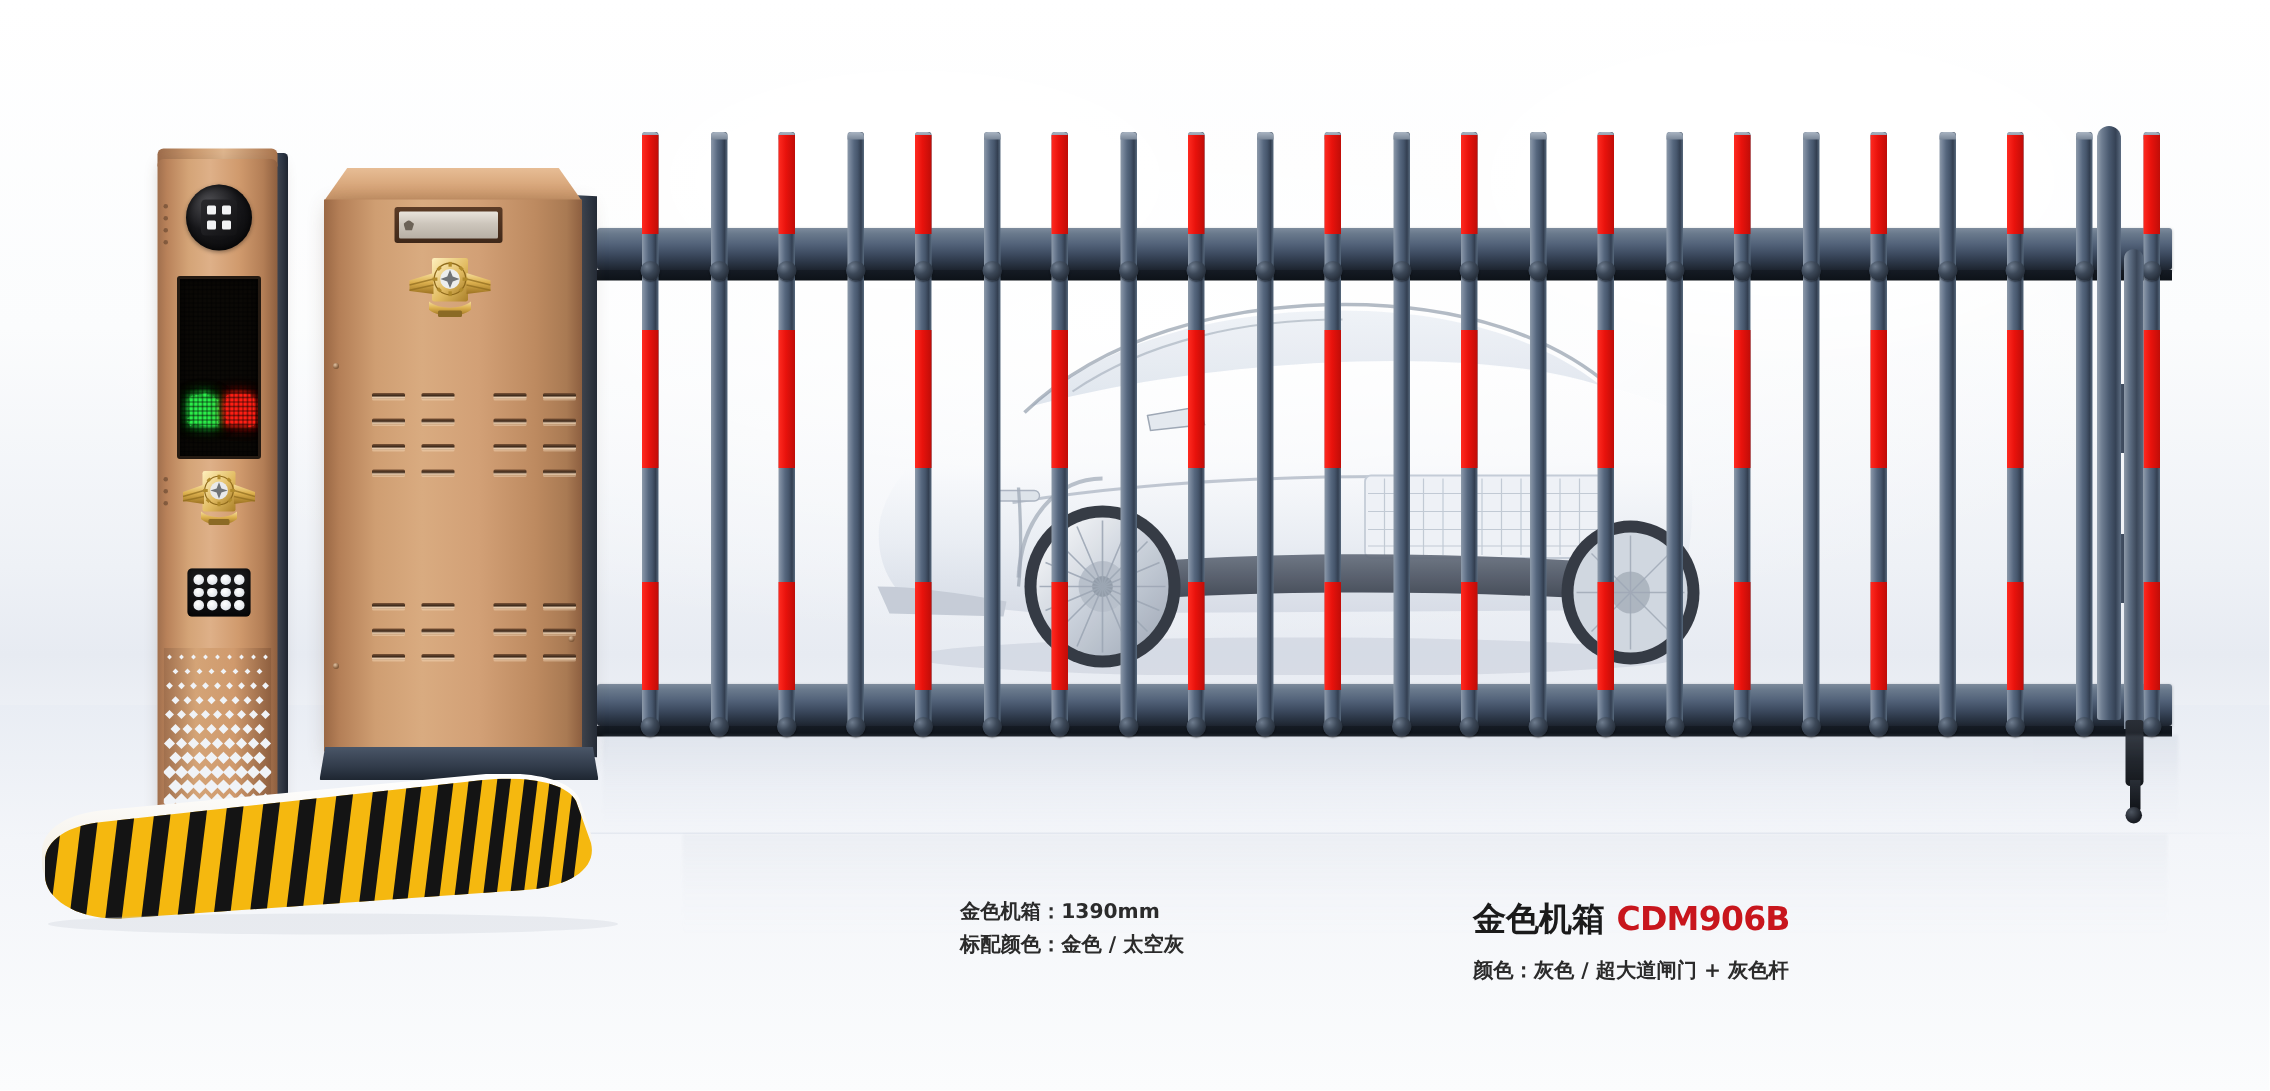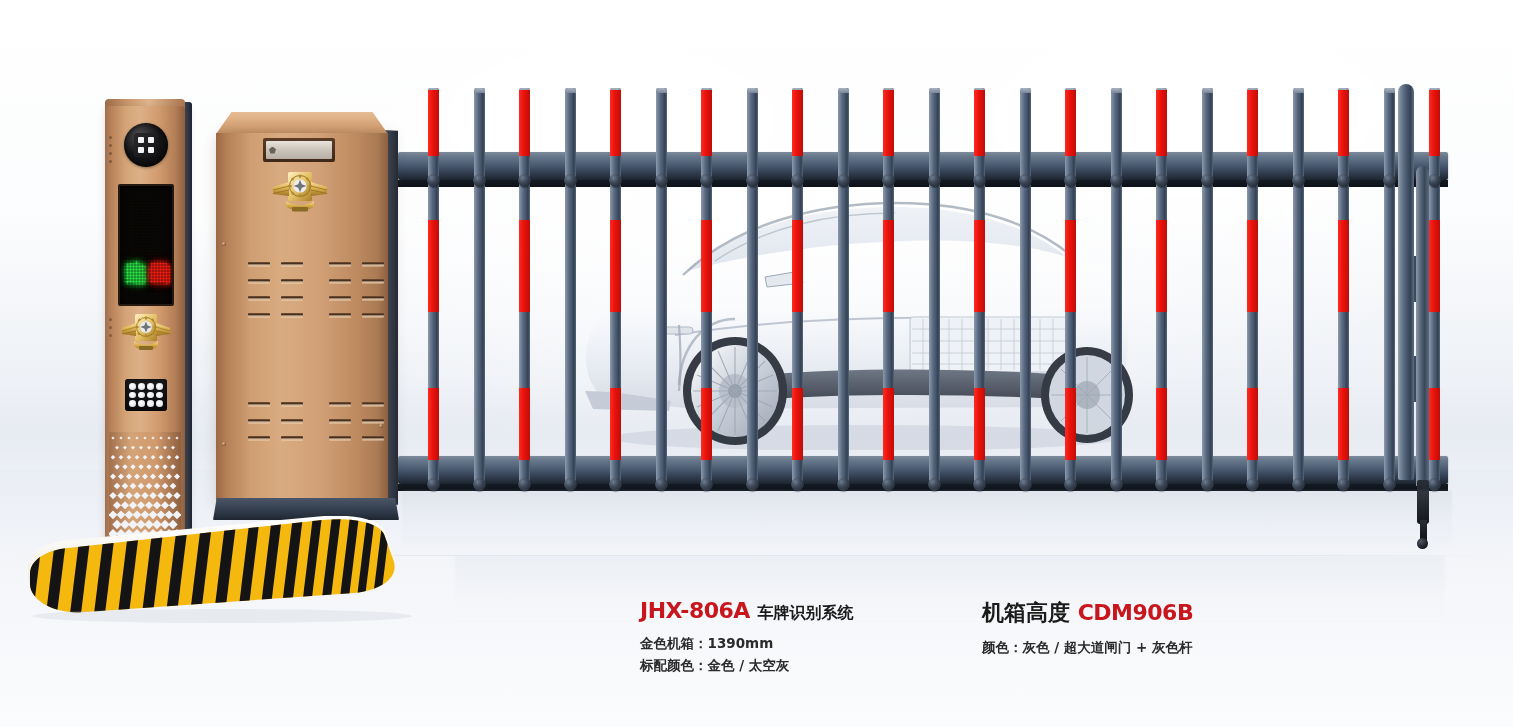--- a/index.html
+++ b/index.html
@@ -925,35 +925,31 @@
       <ellipse cx="200" cy="100" rx="190" ry="7" fill="#c6cdd8" opacity="0.30"></ellipse>
     </svg>
   </div>
 
   <div class="refl" style="left:402px; top:490px; width:1050px; height:62px; opacity:0.5;"></div>
   <div class="refl" style="left:455px; top:556px; width:990px; height:70px; opacity:0.28;"></div>
 
   <div id="captions">
 
     <div class="cap-col">
-      <div class="cap-title">
-        <span class="accent">JHX-806A</span>
-        <span class="sub">车牌识别系统</span>
-      </div>
       <div class="cap-line">
         <span>金色机箱：</span><span>1390mm</span>
       </div>
       <div class="cap-line">
         <span>标配颜色：</span><span>金色 / 太空灰</span>
       </div>
     </div>
 
     <div class="cap-col">
       <div class="cap-title">
-        <span>机箱高度</span>
+        <span>金色机箱</span>
         <span class="accent">CDM906B</span>
       </div>
       <div class="cap-line">
         <span>颜色：</span><span>灰色 / 超大道闸门 + 灰色杆</span>
       </div>
     </div>
 
   </div>
 </div>
 

